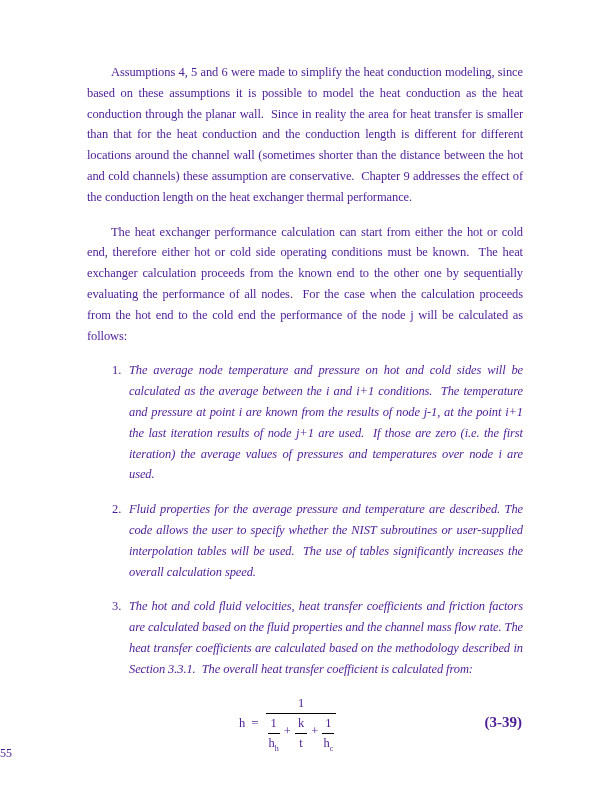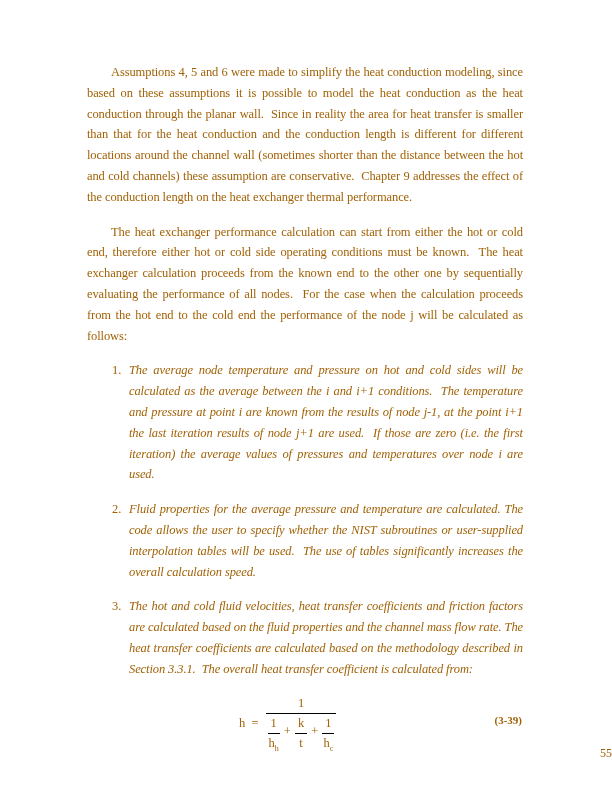--- a/index.html
+++ b/index.html
@@ -2,21 +2,21 @@
 <html><head>
 <meta charset="utf-8">
 <style>
   html, body { margin: 0; padding: 0; background: #ffffff; }
   .page {
     position: relative;
     width: 612px;
     height: 792px;
     background: #ffffff;
     font-family: "Liberation Serif", serif;
-    color: #a16207;
+    color: #4c1d95;
     overflow: hidden;
   }
   .content {
     position: absolute;
     left: 87px;
     top: 62px;
     width: 436px;
   }
   .para {
     margin: 0 0 14px 0;
@@ -76,50 +76,50 @@
     padding: 0 2px;
   }
   .plus { margin: 0 4px; position: relative; top: -2px; }
   .inner.frac { font-size: 12.5px; }
   sub.var-sub { font-size: 8px; line-height: 0; }
   .eq-number {
     position: absolute;
     right: 1px;
     top: 18px;
     font-weight: bold;
-    font-size: 11px;
+    font-size: 15px;
     margin-left: 29px;
   }
   .page-number {
     position: absolute;
     bottom: 31px;
     left: 0;
     width: 100%;
-    text-align: right;
+    text-align: left;
     font-size: 12px;
   }
 </style>
 </head>
 <body>
 
 <div class="page">
   <div class="content">
 
     <p class="para indent">Assumptions 4, 5 and 6 were made to simplify the heat conduction modeling, since based on these assumptions it is possible to model the heat conduction as the heat conduction through the planar wall.  Since in reality the area for heat transfer is smaller than that for the heat conduction and the conduction length is different for different locations around the channel wall (sometimes shorter than the distance between the hot and cold channels) these assumption are conservative.  Chapter 9 addresses the effect of the conduction length on the heat exchanger thermal performance.</p>
 
     <p class="para indent">The heat exchanger performance calculation can start from either the hot or cold end, therefore either hot or cold side operating conditions must be known.  The heat exchanger calculation proceeds from the known end to the other one by sequentially evaluating the performance of all nodes.  For the case when the calculation proceeds from the hot end to the cold end the performance of the node j will be calculated as follows:</p>
 
     <div class="list-item">
       <span class="list-num">1.</span>
       <span class="item-text">The average node temperature and pressure on hot and cold sides will be calculated as the average between the i and i+1 conditions.  The temperature and pressure at point i are known from the results of node j-1, at the point i+1 the last iteration results of node j+1 are used.  If those are zero (i.e. the first iteration) the average values of pressures and temperatures over node i are used.</span>
     </div>
 
     <div class="list-item">
       <span class="list-num">2.</span>
-      <span class="item-text">Fluid properties for the average pressure and temperature are calculated. The code allows the user to specify whether the NIST subroutines or user-supplied interpolation tables will be used.  The use of tables significantly increases the overall calculation speed.</span>
+      <span class="item-text">Fluid properties for the average pressure and temperature are described. The code allows the user to specify whether the NIST subroutines or user-supplied interpolation tables will be used.  The use of tables significantly increases the overall calculation speed.</span>
     </div>
 
     <div class="list-item">
       <span class="list-num">3.</span>
       <span class="item-text">The hot and cold fluid velocities, heat transfer coefficients and friction factors are calculated based on the fluid properties and the channel mass flow rate. The heat transfer coefficients are calculated based on the methodology described in Section 3.3.1.  The overall heat transfer coefficient is calculated from:</span>
     </div>
 
     <div class="equation-row">
       <div class="equation">
         <span class="eq-lhs">h</span>

